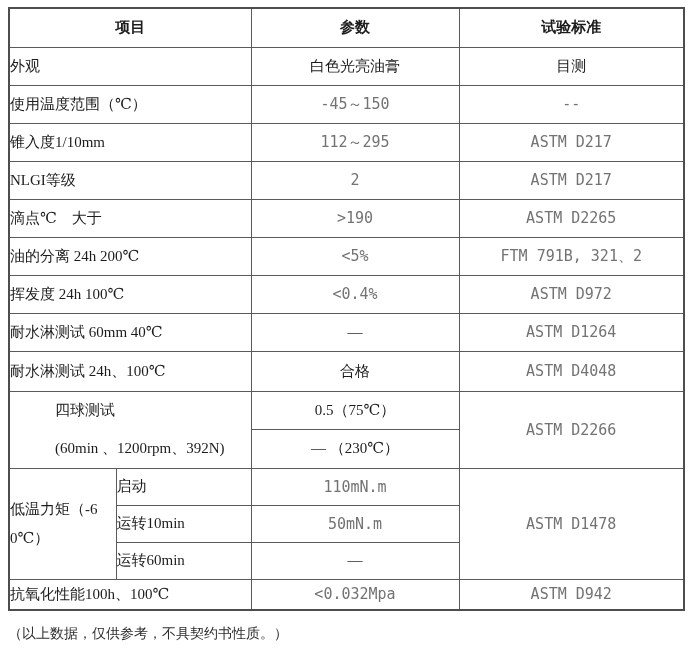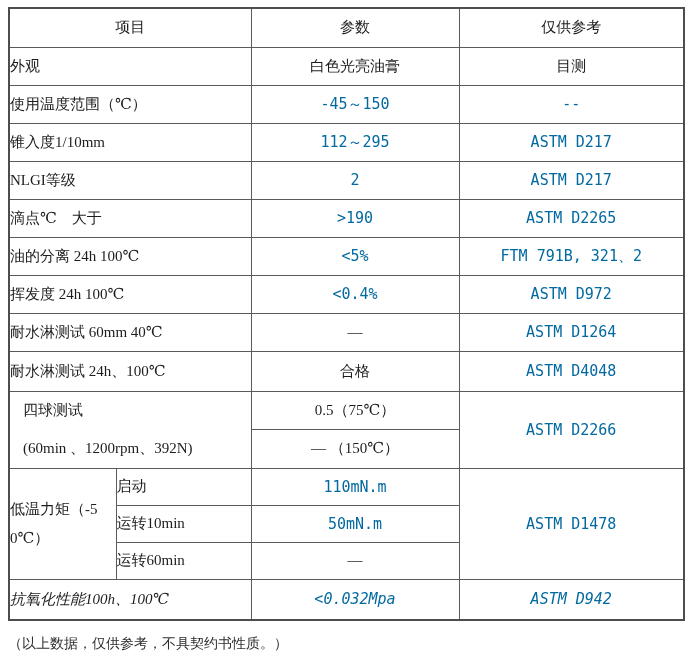--- a/index.html
+++ b/index.html
@@ -29,33 +29,34 @@
   }
   td.item {
     text-align: left;
     padding-left: 3px;
     margin-left: 48px;
   }
   td.center { text-align: center; }
   .mono {
     font-family: "DejaVu Sans Mono", "Liberation Mono", monospace;
     font-size: 14px;
-    color: #0369a1;
+    color: #737373;
   }
   tr.r  { height: 38px; }
-  tr.rh { height: 39px; }
+  tr.rh { height: 39px; font-weight: bold; }
   tr.rc { height: 40px; }
   tr.rl { height: 37px; }
-  tr.rx { height: 41px; font-style: italic; }
+  tr.rx { height: 31px; }
   td.stackcell { vertical-align: top; }
   .stackcell .stkline {
     height: 38px;
     display: flex;
     align-items: center;
     padding-left: 13px;
+    margin-left: 32px;
   }
   td.wrapcell {
     line-height: 29px;
     word-break: break-all;
   }
   .footer-note {
     margin: 14px 0 0 8px;
     font-family: "Liberation Sans", "DejaVu Sans", sans-serif;
     font-size: 14px;
     color: #2e2e2e;
@@ -69,21 +70,21 @@
     <col style="width:107px">
     <col style="width:135px">
     <col style="width:208px">
     <col style="width:225px">
   </colgroup>
 
   <tbody>
       <tr class="rh">
     <td colspan="2" class="center">项目</td>
     <td class="center">参数</td>
-    <td class="center">仅供参考</td>
+    <td class="center">试验标准</td>
   </tr>
 
   <tr class="r">
     <td colspan="2" class="item">外观</td>
     <td class="center">白色光亮油膏</td>
     <td class="center">目测</td>
   </tr>
   <tr class="r">
     <td colspan="2" class="item">使用温度范围（℃）</td>
     <td class="center mono">-45～150</td>
@@ -98,21 +99,21 @@
     <td colspan="2" class="item">NLGI等级</td>
     <td class="center mono">2</td>
     <td class="center mono">ASTM D217</td>
   </tr>
   <tr class="r">
     <td colspan="2" class="item">滴点℃　大于</td>
     <td class="center mono">&gt;190</td>
     <td class="center mono">ASTM D2265</td>
   </tr>
   <tr class="r">
-    <td colspan="2" class="item">油的分离 24h 100℃</td>
+    <td colspan="2" class="item">油的分离 24h 200℃</td>
     <td class="center mono">&lt;5%</td>
     <td class="center mono">FTM 791B, 321、2</td>
   </tr>
   <tr class="r">
     <td colspan="2" class="item">挥发度 24h 100℃</td>
     <td class="center mono">&lt;0.4%</td>
     <td class="center mono">ASTM D972</td>
   </tr>
   <tr class="r">
     <td colspan="2" class="item">耐水淋测试 60mm 40℃</td>
@@ -127,25 +128,25 @@
 
   <tr class="r">
     <td colspan="2" rowspan="2" class="stackcell">
       <div class="stkline">四球测试</div>
       <div class="stkline">(60min 、1200rpm、392N)</div>
     </td>
     <td class="center">0.5（75℃）</td>
     <td rowspan="2" class="center mono">ASTM D2266</td>
   </tr>
   <tr class="r">
-    <td class="center">—  （150℃）</td>
+    <td class="center">—  （230℃）</td>
   </tr>
 
   <tr class="rl">
-    <td rowspan="3" class="item wrapcell">低温力矩（-50℃）</td>
+    <td rowspan="3" class="item wrapcell">低温力矩（-60℃）</td>
     <td class="item">启动</td>
     <td class="center mono">110mN.m</td>
     <td rowspan="3" class="center mono">ASTM D1478</td>
   </tr>
   <tr class="rl">
     <td class="item">运转10min</td>
     <td class="center mono">50mN.m</td>
   </tr>
   <tr class="rl">
     <td class="item">运转60min</td>

